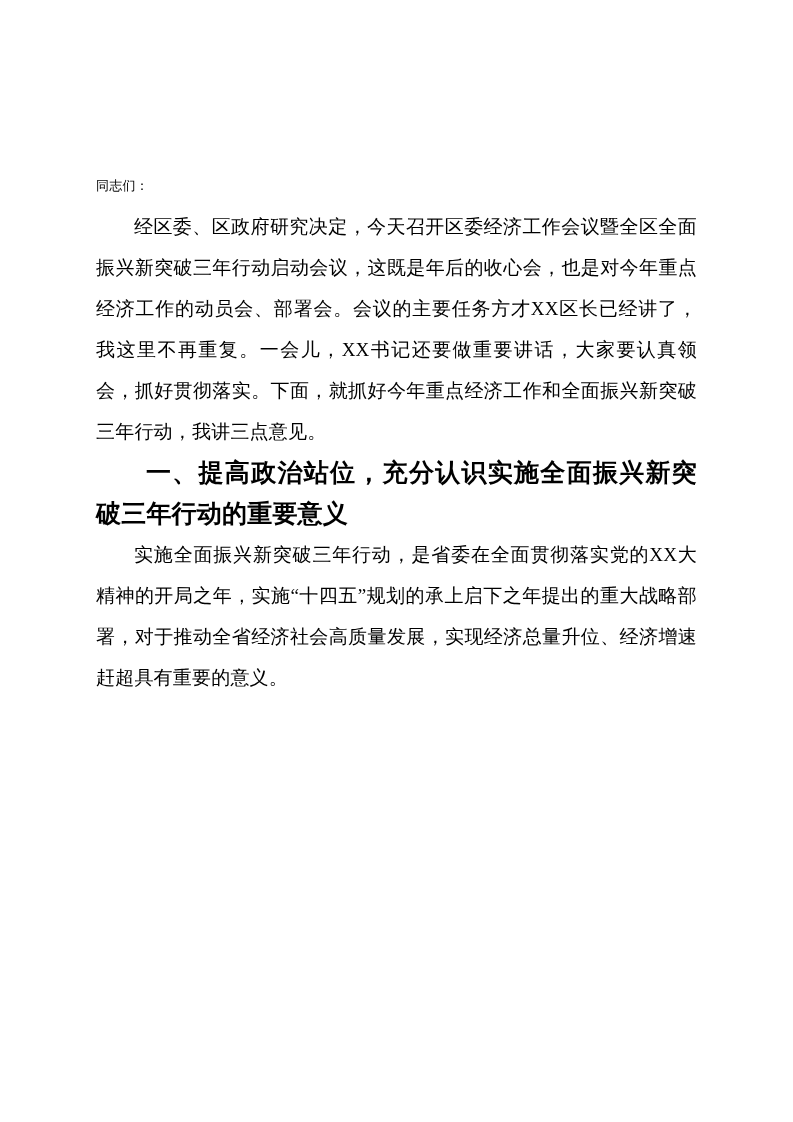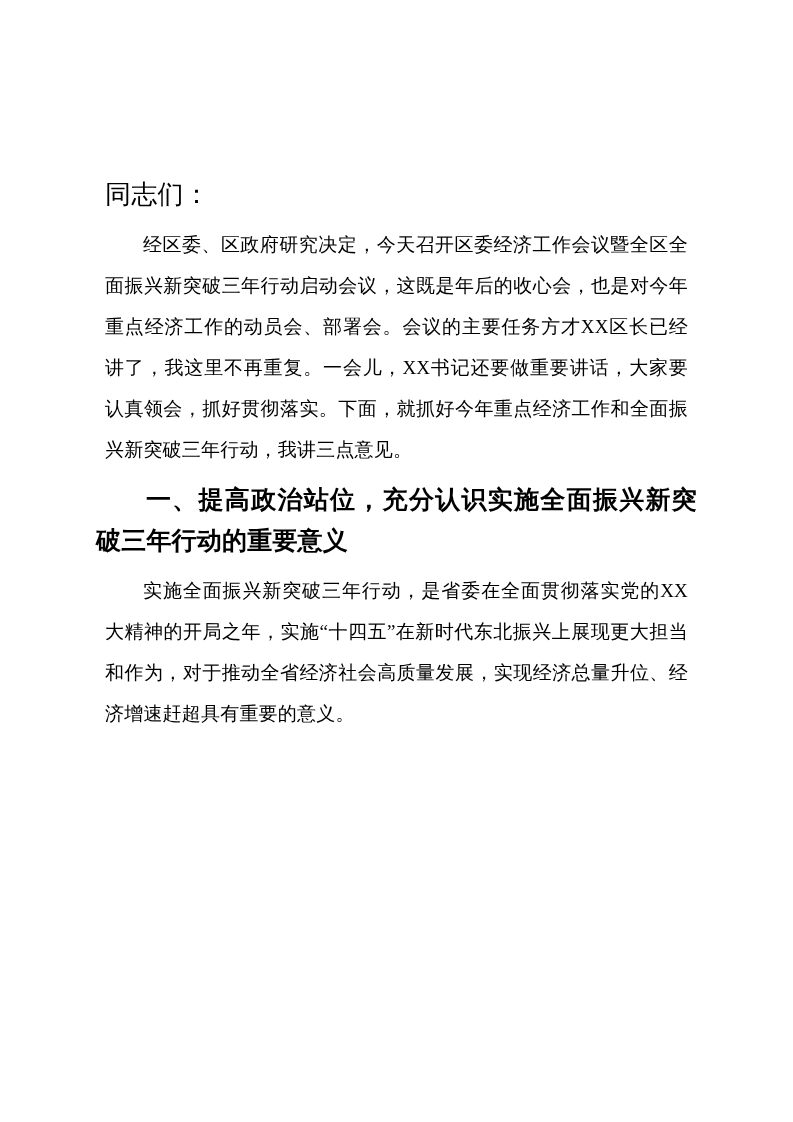--- a/index.html
+++ b/index.html
@@ -24,30 +24,30 @@
   .doc-title {
     font-family: "Liberation Sans", "DejaVu Sans", sans-serif;
     font-weight: bold;
     font-size: 20.5px;
     line-height: 41px;
     text-align: center;
     letter-spacing: 0.2px;
     margin: 0 0 16px 0;
   }
   .salutation {
-    font-size: 26px;
+    font-size: 13px;
     line-height: 41px;
-    margin: 9px;
+    margin: 0;
     text-indent: 0;
     letter-spacing: 0.2px;
   }
   .para {
     font-size: 19px;
     line-height: 41px;
-    margin: 9px;
+    margin: 0;
     text-indent: 2em;
     text-align: justify;
     text-justify: inter-ideograph;
     letter-spacing: 0.2px;
   }
   .heading {
     font-family: "Liberation Sans", "DejaVu Sans", sans-serif;
     font-weight: bold;
     font-size: 25px;
     line-height: 41px;
@@ -63,16 +63,16 @@
 
 <div class="page">
 
 
   <p class="salutation">同志们：</p>
 
   <p class="para">经区委、区政府研究决定，今天召开区委经济工作会议暨全区全面振兴新突破三年行动启动会议，这既是年后的收心会，也是对今年重点经济工作的动员会、部署会。会议的主要任务方才XX区长已经讲了，我这里不再重复。一会儿，XX书记还要做重要讲话，大家要认真领会，抓好贯彻落实。下面，就抓好今年重点经济工作和全面振兴新突破三年行动，我讲三点意见。</p>
 
   <p class="heading">一、提高政治站位，充分认识实施全面振兴新突破三年行动的重要意义</p>
 
-  <p class="para">实施全面振兴新突破三年行动，是省委在全面贯彻落实党的XX大精神的开局之年，实施“十四五”在新时代东北振兴上展现更大担当和作为，对于推动全省经济社会高质量发展，实现经济总量升位、经济增速赶超具有重要的意义。</p>
+  <p class="para">实施全面振兴新突破三年行动，是省委在全面贯彻落实党的XX大精神的开局之年，实施“十四五”规划的承上启下之年提出的重大战略部署，对于推动全省经济社会高质量发展，实现经济总量升位、经济增速赶超具有重要的意义。</p>
 
 
 </div>
 
 </body></html>

